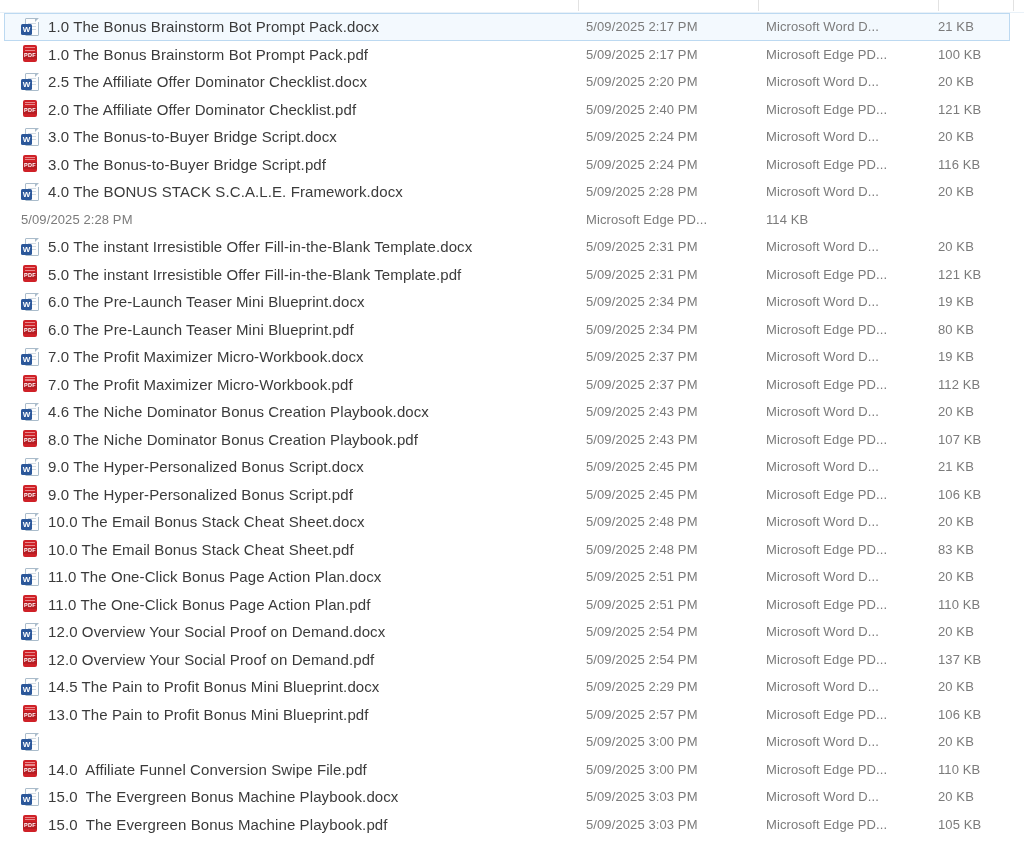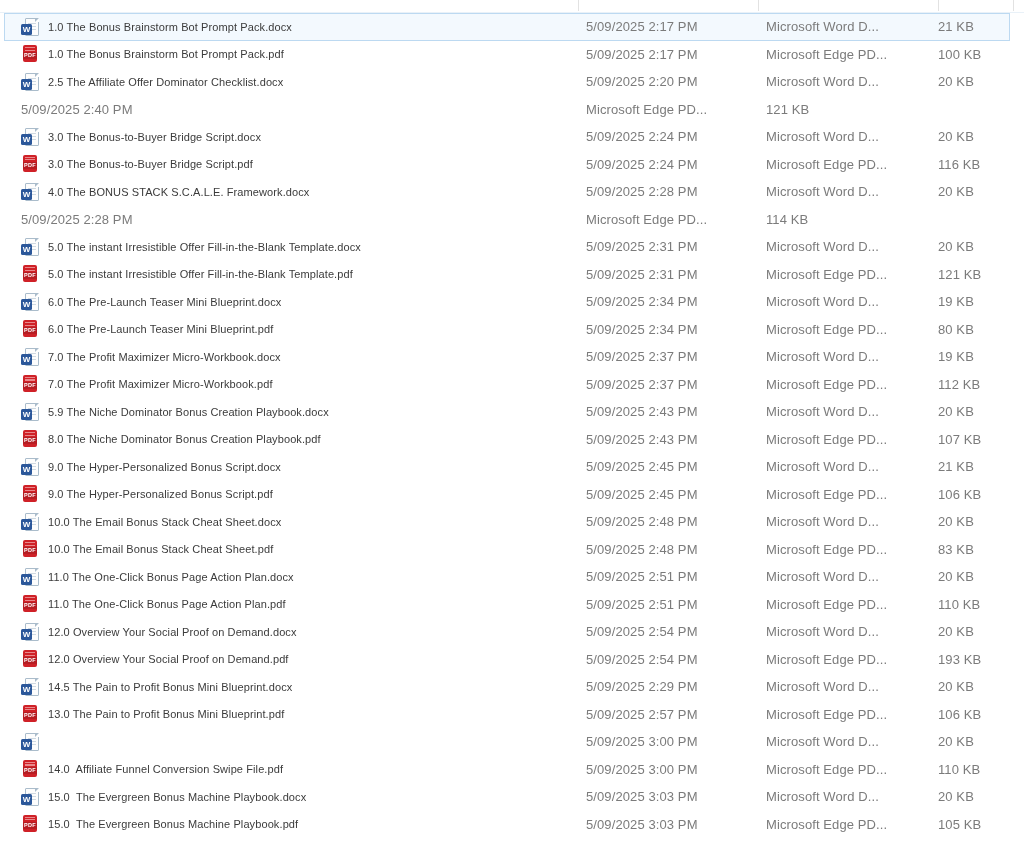--- a/index.html
+++ b/index.html
@@ -48,21 +48,21 @@
     background: #f3f9fe;
     border: 1px solid #bcd9f1;
   }
   .cell { overflow: hidden; white-space: nowrap; }
   .name-cell {
     display: flex;
     align-items: center;
     gap: 9px;
   }
   .fname {
-    font-size: 11px;
+    font-size: 15px;
     color: #3b3b3b;
     white-space: pre;
     letter-spacing: 0.1px;
   }
   .meta {
     font-size: 13px;
     color: #7b7b7b;
     letter-spacing: 0.1px;
   }
   .size-cell { text-align: left; }
@@ -197,20 +197,27 @@
         <span class="extra badge">W</span>
       </span>
       <span class="fname">2.5 The Affiliate Offer Dominator Checklist.docx</span>
     </div>
     <div class="cell meta date-cell">5/09/2025 2:20 PM</div>
     <div class="cell meta type-cell">Microsoft Word D...</div>
     <div class="cell meta size-cell">20 KB</div>
   </div>
 
   <div class="row">
+    <div class="cell name-cell">
+      <span class="fi pdf">
+        <span class="page"></span>
+        <span class="extra label">PDF</span>
+      </span>
+      <span class="fname">2.0 The Affiliate Offer Dominator Checklist.pdf</span>
+    </div>
     <div class="cell meta date-cell">5/09/2025 2:40 PM</div>
     <div class="cell meta type-cell">Microsoft Edge PD...</div>
     <div class="cell meta size-cell">121 KB</div>
   </div>
 
   <div class="row">
     <div class="cell name-cell">
       <span class="fi word">
         <span class="page"></span>
         <span class="extra badge">W</span>
@@ -331,21 +338,21 @@
     <div class="cell meta type-cell">Microsoft Edge PD...</div>
     <div class="cell meta size-cell">112 KB</div>
   </div>
 
   <div class="row">
     <div class="cell name-cell">
       <span class="fi word">
         <span class="page"></span>
         <span class="extra badge">W</span>
       </span>
-      <span class="fname">5.9 The Niche Dominator Bonus Creation Playbook.docx</span>
+      <span class="fname">4.6 The Niche Dominator Bonus Creation Playbook.docx</span>
     </div>
     <div class="cell meta date-cell">5/09/2025 2:43 PM</div>
     <div class="cell meta type-cell">Microsoft Word D...</div>
     <div class="cell meta size-cell">20 KB</div>
   </div>
 
   <div class="row">
     <div class="cell name-cell">
       <span class="fi pdf">
         <span class="page"></span>
@@ -452,21 +459,21 @@
   <div class="row">
     <div class="cell name-cell">
       <span class="fi pdf">
         <span class="page"></span>
         <span class="extra label">PDF</span>
       </span>
       <span class="fname">12.0 Overview Your Social Proof on Demand.pdf</span>
     </div>
     <div class="cell meta date-cell">5/09/2025 2:54 PM</div>
     <div class="cell meta type-cell">Microsoft Edge PD...</div>
-    <div class="cell meta size-cell">193 KB</div>
+    <div class="cell meta size-cell">137 KB</div>
   </div>
 
   <div class="row">
     <div class="cell name-cell">
       <span class="fi word">
         <span class="page"></span>
         <span class="extra badge">W</span>
       </span>
       <span class="fname">14.5 The Pain to Profit Bonus Mini Blueprint.docx</span>
     </div>

